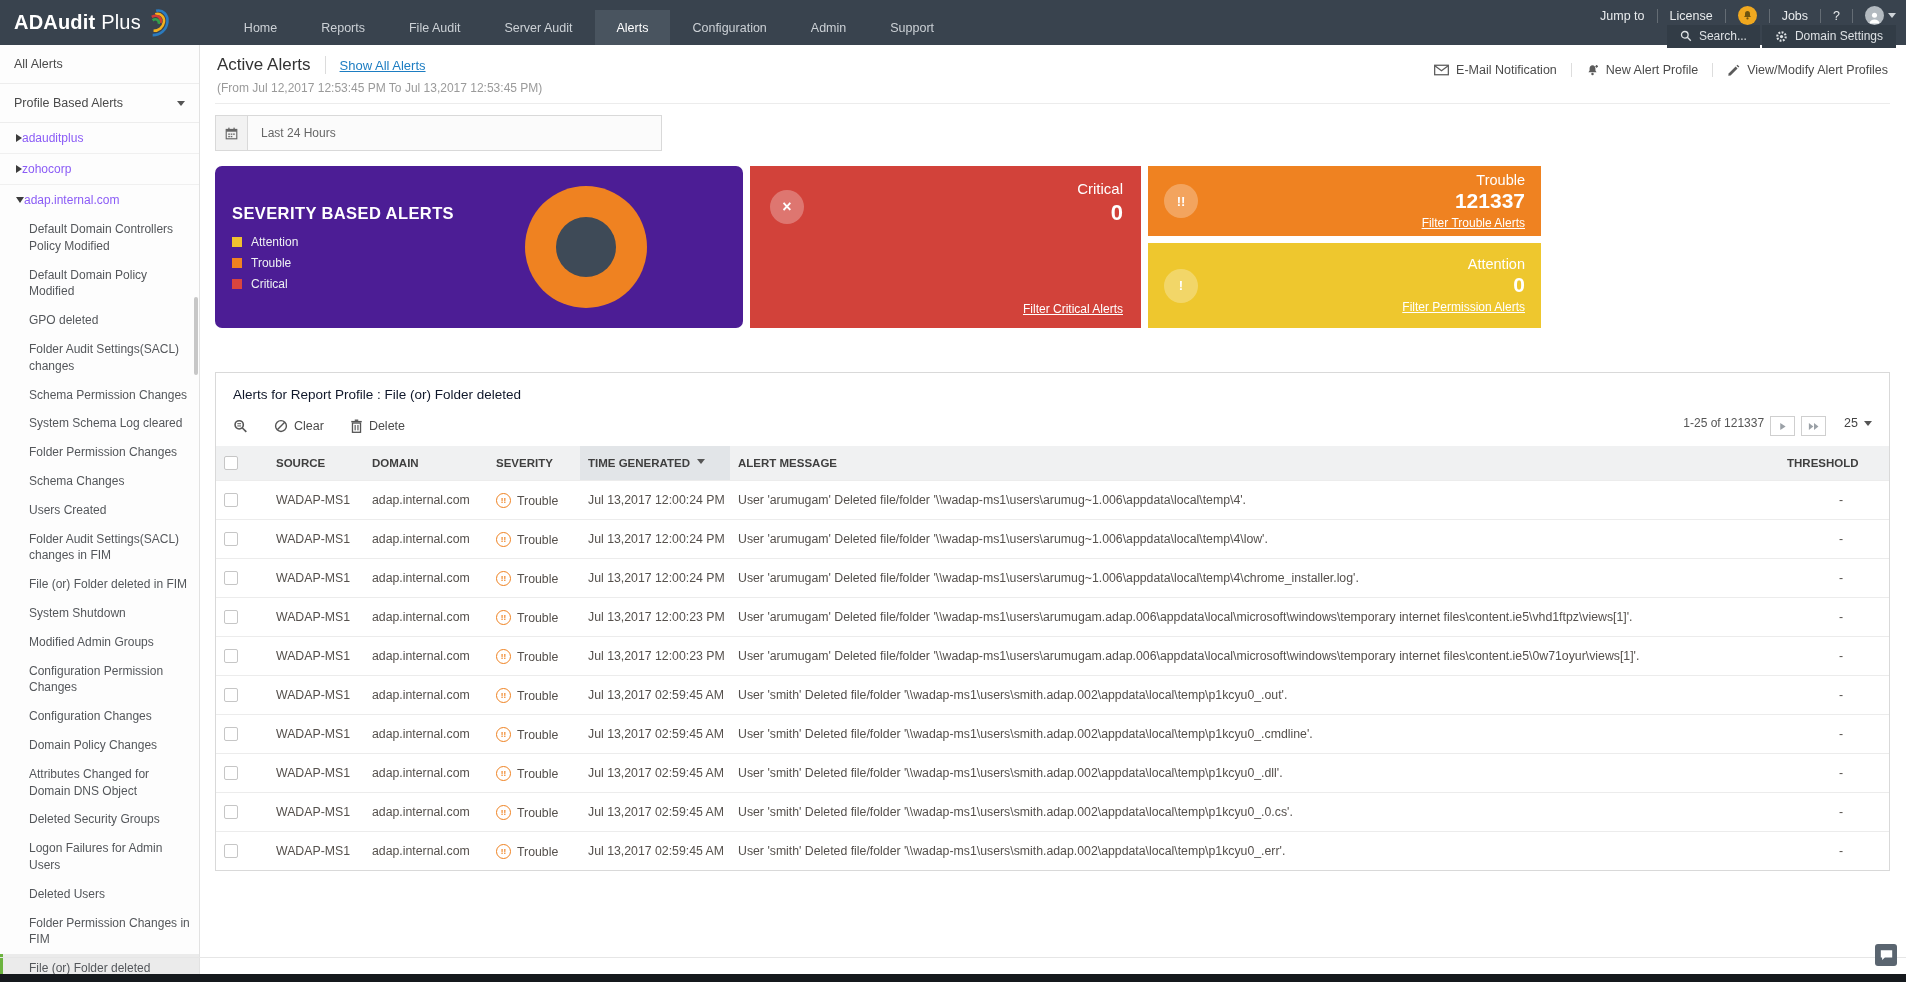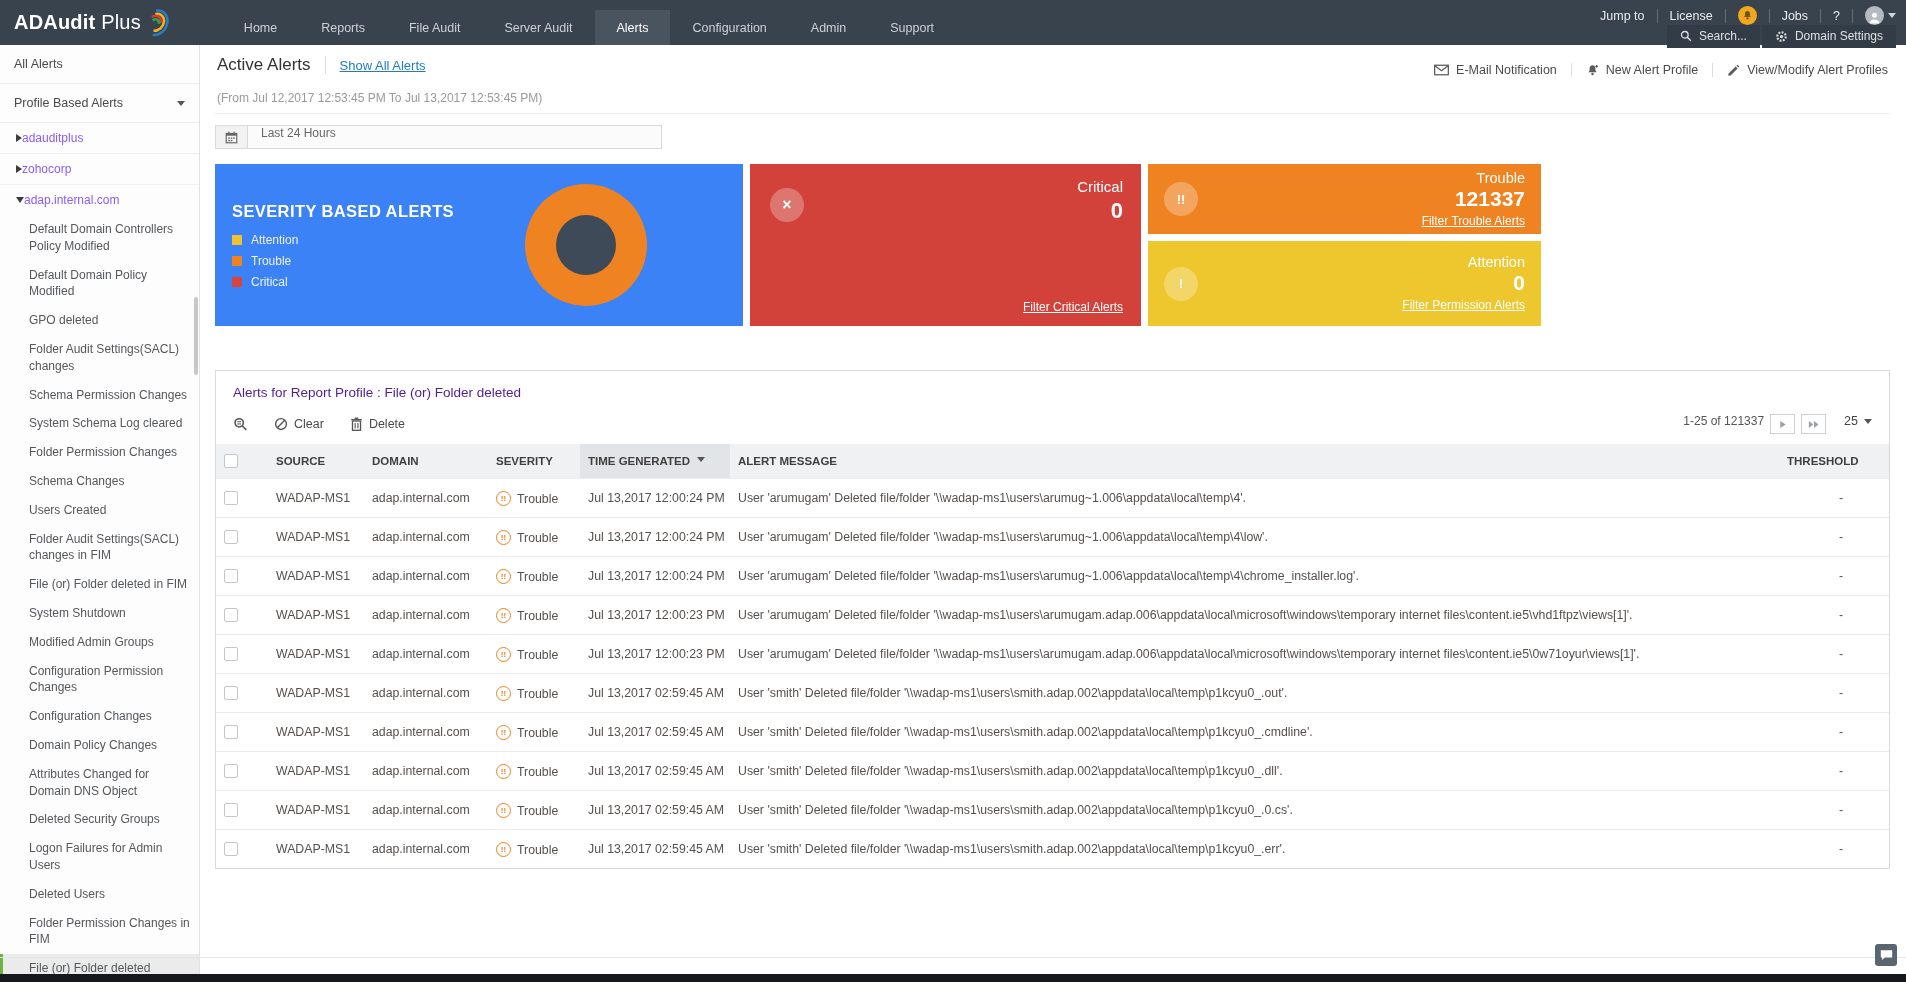--- a/index.html
+++ b/index.html
@@ -39,33 +39,33 @@
   .profile-item { padding:6px 8px 6px 29px; line-height:1.4; color:#54575b; cursor:pointer; }
   .profile-item.selected { background:#ebebeb; border-left:3px solid #6cb33f; padding-left:26px; }
   .side-scrollbar { position:absolute; right:1px; top:252px; width:4px; height:78px; background:#c7c7c7; border-radius:2px; cursor:pointer; }
   
   .main { flex:1; padding:0 16px 0 15px; overflow:hidden; }
   .page-head { display:flex; align-items:flex-start; justify-content:space-between; padding:10px 2px 8px; border-bottom:1px solid #ececec; }
   .title-row { display:flex; align-items:center; gap:14px; }
   .page-title { font-size:17px; font-weight:400; color:#333; }
   .v-div { width:1px; height:18px; background:#dcdcdc; }
   .show-all { font-size:13px; color:#1d7dc2; text-decoration:underline; cursor:pointer; }
-  .date-range { font-size:12px; color:#9a9a9a; margin-top:16px; }
+  .date-range { font-size:12px; color:#9a9a9a; margin-top:6px; }
   .head-actions { display:flex; align-items:center; margin-top:8px; color:#4b4b4b; }
   .h-action { display:flex; align-items:center; gap:7px; font-size:12.5px; padding:0 14px; cursor:pointer; white-space:nowrap; }
   .h-action + .h-action { border-left:1px solid #ddd; }
   .h-action:last-child { padding-right:0; }
   .h-action svg { color:#5b5b5b; }
   .filter-row { margin-top:11px; }
-  .filter-box { width:447px; height:24px; border:1px solid #d9d9d9; background:#fbfbfb; display:flex; }
+  .filter-box { width:447px; height:36px; border:1px solid #d9d9d9; background:#fbfbfb; display:flex; align-items:center; }
   .filter-cal { width:32px; align-self:stretch; border-right:1px solid #d9d9d9; background:#f2f2f2; display:flex; align-items:center; justify-content:center; color:#666; cursor:pointer; }
   .filter-value { padding-left:13px; font-size:12px; color:#666; cursor:pointer; }
   
   .cards-row { margin-top:15px; width:1326px; display:flex; gap:7px; height:162px; }
-  .sev-panel { width:528px; background:#3b82f6; color:#fff; position:relative; display:flex; flex-direction:column; justify-content:center; padding-left:17px; }
+  .sev-panel { width:528px; background:#4c1d95; color:#fff; position:relative; display:flex; flex-direction:column; justify-content:center; padding-left:17px;border-radius:7px; }
   .sev-title { font-size:16.5px; font-weight:700; letter-spacing:.4px; }
   .legend { margin-top:12px; display:flex; flex-direction:column; gap:7px; }
   .legend-item { display:flex; align-items:center; gap:9px; font-size:12px; color:#eef1f3; }
   .legend-sq { width:10px; height:10px; }
   .donut { position:absolute; right:96px; top:20px; width:122px; height:122px; border-radius:50%; display:flex; align-items:center; justify-content:center; }
   .donut::after { content:""; width:60px; height:60px; border-radius:50%; background:#3e4a57; }
   .card-critical { width:391px; position:relative; padding:14px 18px; color:#fff; }
   .cc-name { font-size:15px; text-align:right; }
   .cc-count { font-size:22px; font-weight:700; text-align:right; margin-top:3px; }
   .card-link { font-size:12px; text-decoration:underline; color:#fff; cursor:pointer; }
@@ -75,21 +75,21 @@
   .col-cards { width:393px; display:flex; flex-direction:column; gap:7px; }
   .mini-card { position:relative; display:flex; align-items:center; padding:0 16px; color:#fff; }
   .card-trouble { height:70px; }
   .card-attention { flex:1; }
   .mc-ic { font-size:13px; }
   .mc-right { margin-left:auto; text-align:right; }
   .mc-name { font-size:14.5px; line-height:17px; }
   .mc-count { font-size:21px; font-weight:700; line-height:24px; }
   
   .table-card { margin-top:44px; border:1px solid #d9d9d9; background:#fff; }
-  .tc-title { font-size:13.5px; color:#4c1d95; padding:14px 17px 8px; }
+  .tc-title { font-size:13.5px; color:#0f172a; padding:14px 17px 8px; }
   .tc-toolbar { display:flex; align-items:center; padding:6px 17px 10px; }
   .tool { display:flex; align-items:center; gap:6px; font-size:12.5px; color:#4a4a4a; cursor:pointer; margin-right:26px; }
   .tool svg { color:#555; }
   .pager { margin-left:auto; display:flex; align-items:flex-start; gap:6px; font-size:12px; color:#555; }
   .pg-btn { width:25px; height:20px; border:1px solid #cfcfcf; background:#fff; display:flex; align-items:center; justify-content:center; color:#9aa0a6; cursor:pointer; }
   .pg-size { display:flex; align-items:center; gap:6px; margin-left:12px; font-size:12.5px; color:#444; cursor:pointer; }
   .pg-size .caret-down { border-top-color:#555; }
   table { width:100%; border-collapse:collapse; table-layout:fixed; }
   th { background:#f0f1f2; font-size:11.5px; color:#3f3f3f; text-align:left; padding:10px 8px; font-weight:700; white-space:nowrap; cursor:pointer; }
   th.col-time { background:#e2e5e8; }

